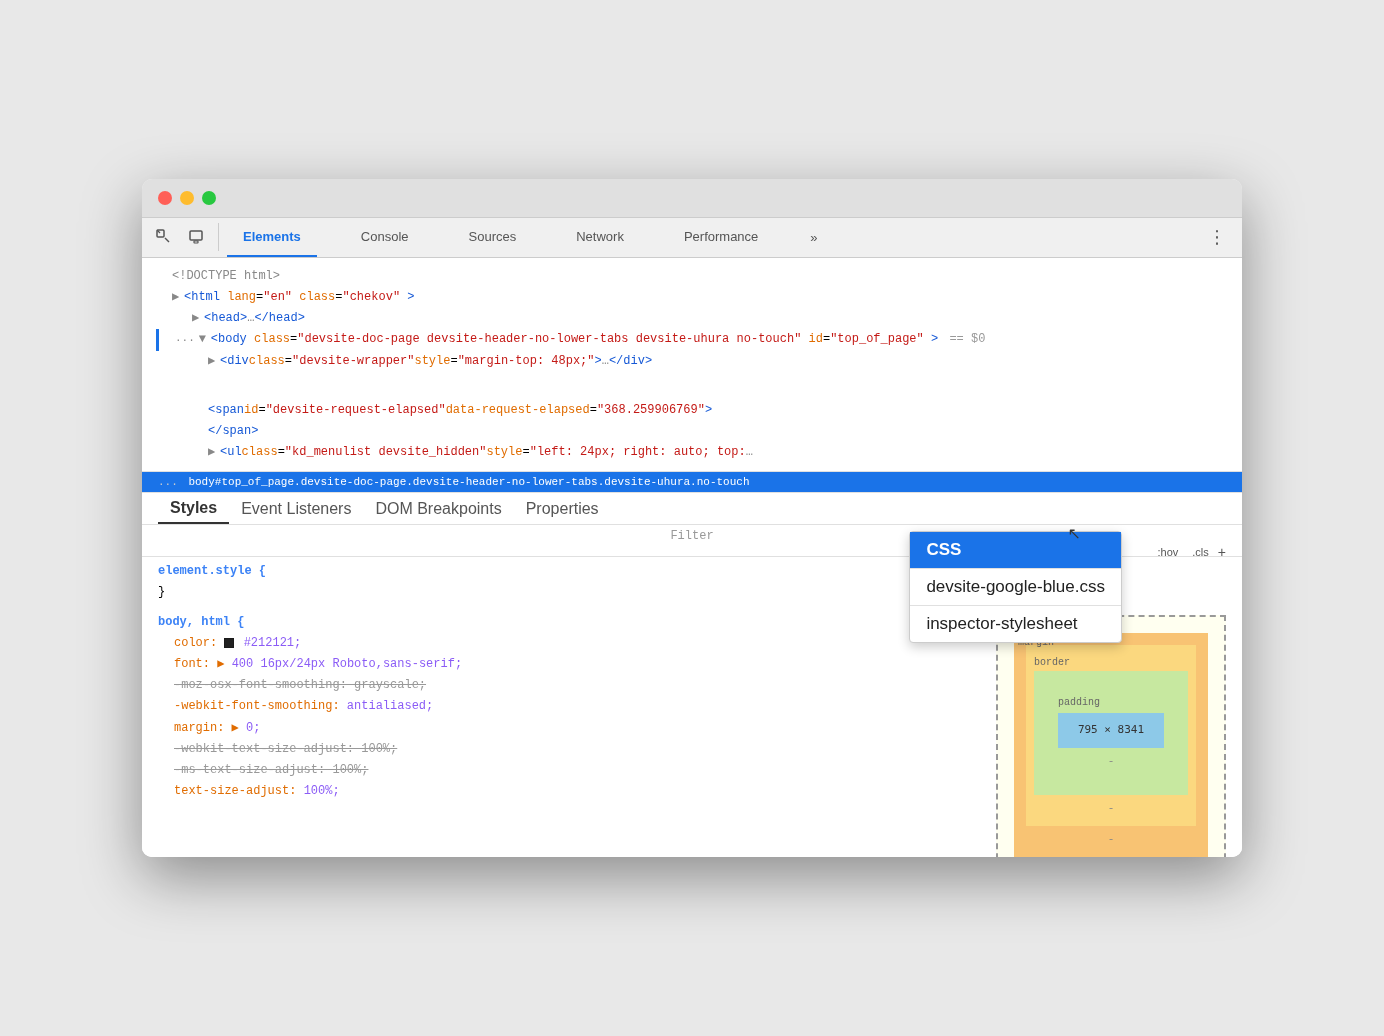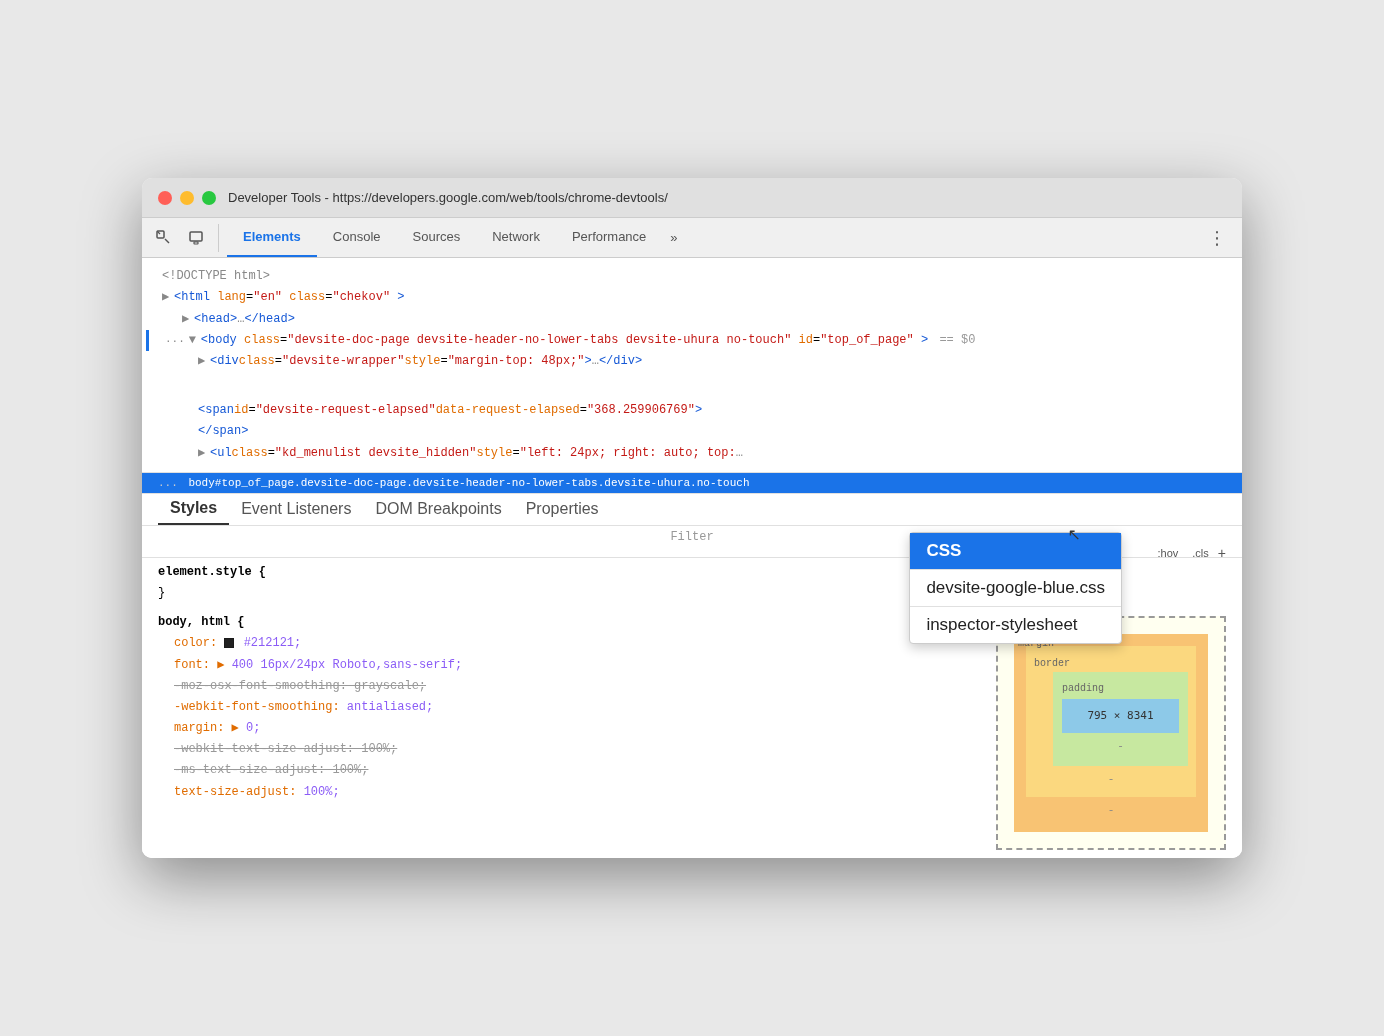--- a/index.html
+++ b/index.html
@@ -71,20 +71,21 @@
       align-items: center;
       justify-content: center;
       cursor: pointer;
       color: #555;
       font-size: 14px;
     }
     .tabs {
       display: flex;
       align-items: center;
       height: 100%;
+      gap: 28px;
     }
     .tab {
       padding: 0 16px;
       height: 100%;
       display: flex;
       align-items: center;
       font-size: 13px;
       color: #555;
       cursor: pointer;
       border-bottom: 2px solid transparent;
@@ -111,21 +112,21 @@
 
     
     .main-content {
       background: #fff;
       padding: 0;
     }
 
     
     .dom-tree {
       background: #fff;
-      padding: 8px 4px;
+      padding: 8px 14px;
       font-family: 'Menlo', 'Monaco', 'Courier New', monospace;
       font-size: 12px;
       line-height: 1.6;
       border-bottom: 1px solid #e0e0e0;
     }
     .dom-line {
       padding: 1px 16px;
       display: flex;
       align-items: flex-start;
     }
@@ -220,21 +221,21 @@
 
     
     .css-content {
       font-family: 'Menlo', 'Monaco', 'Courier New', monospace;
       font-size: 12px;
       padding: 4px 16px;
       line-height: 1.6;
       position: relative;
     }
     .css-line { padding: 1px 0; }
-    .css-selector { color: #000000; font-weight: bold; }
+    .css-selector { color: #3b82f6; font-weight: bold; }
     .css-prop { color: #e06c00; }
     .css-value { color: #8b5cf6; }
     .css-strikethrough {
       text-decoration: line-through;
       color: #999;
     }
     .css-source {
       color: #1558d6;
       text-decoration: underline;
       margin-left: 8px;
@@ -299,22 +300,21 @@
       background: #f8c373;
       padding: 12px;
       position: relative;
     }
     .box-model-border {
       background: #fbd87f;
       padding: 8px;
     }
     .box-model-padding {
       background: #c7e8a0;
-      padding: 9px;
-      margin-left: 19px;
+      padding: 24px;
     }
     .box-model-content {
       background: #8dc9e8;
       padding: 8px;
       font-size: 11px;
       color: #333;
     }
     .box-model-label {
       position: absolute;
       top: 2px;
@@ -345,21 +345,20 @@
 <body>
 
 <div class="devtools-window">
 
   <div class="title-bar">
     <div class="traffic-lights">
       <div class="traffic-light tl-red"></div>
       <div class="traffic-light tl-yellow"></div>
       <div class="traffic-light tl-green"></div>
     </div>
-    <span class="title-text">Developer Tools - https://developers.google.com/web/tools/chrome-devtools/</span>
   </div>
 
   <div class="tab-bar">
     <div class="tab-bar-icons">
       <div class="tab-icon-btn">
         <svg width="16" height="16" viewBox="0 0 16 16" fill="none">
           <rect x="1" y="1" width="7" height="7" rx="1" stroke="#555" stroke-width="1.5" fill="none"></rect>
           <path d="M9 9l4 4" stroke="#555" stroke-width="1.5"></path>
           <path d="M1 1L4 4" stroke="#555" stroke-width="1.2"></path>
         </svg>

